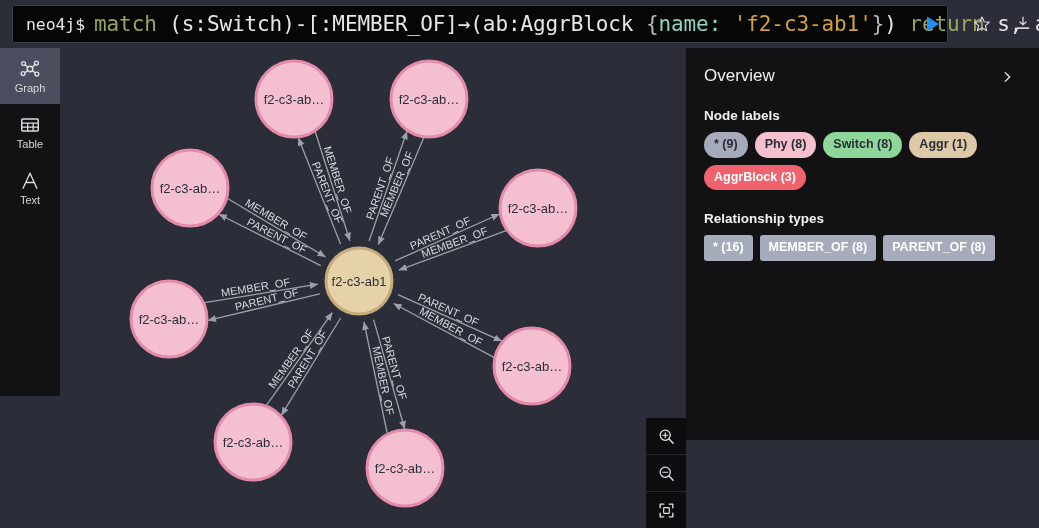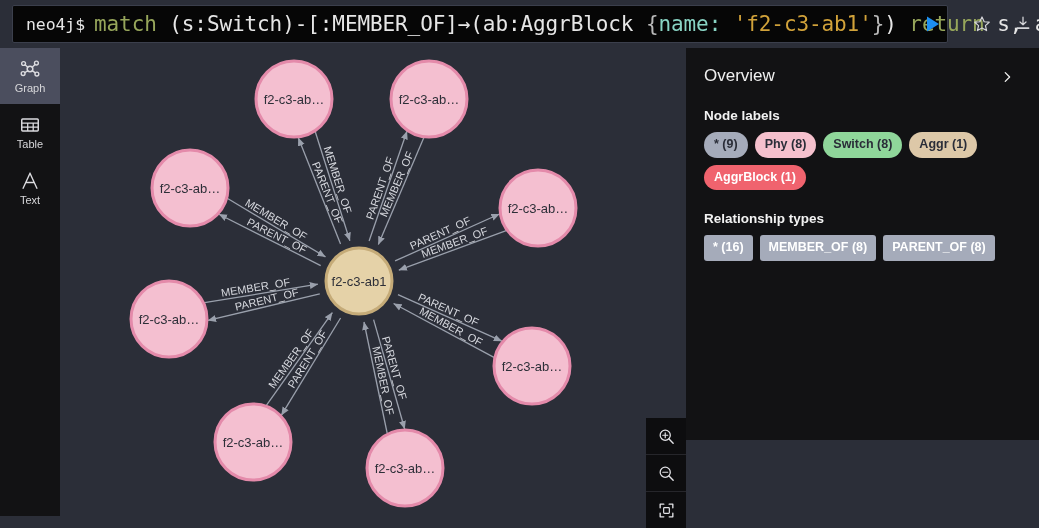--- a/index.html
+++ b/index.html
@@ -79,21 +79,21 @@
     display: flex; align-items: center; justify-content: center;
     cursor: pointer;
   }
   .icon-star { left: 966px; }
   .icon-download { left: 1007px; }
 
   
   .rail {
     position: absolute;
     left: 0; top: 48px;
-    width: 60px; height: 468px;
+    width: 60px; height: 348px;
     background: #121214;
   }
   .rail-item {
     width: 60px; height: 56px;
     display: flex;
     flex-direction: column;
     align-items: center;
     justify-content: center;
     cursor: pointer;
     color: #d3d3d6;
@@ -384,21 +384,21 @@
         </svg>
       </div>
     </div>
 
     <div class="section-title">Node labels</div>
     <div class="chips" id="node-label-chips">
         <div class="chip" style="background: rgb(165, 171, 186); color: rgb(42, 45, 56);">* (9)</div>
         <div class="chip" style="background: rgb(245, 192, 205); color: rgb(42, 45, 56);">Phy (8)</div>
         <div class="chip" style="background: rgb(143, 214, 154); color: rgb(42, 45, 56);">Switch (8)</div>
         <div class="chip" style="background: rgb(221, 200, 168); color: rgb(42, 45, 56);">Aggr (1)</div>
-        <div class="chip" style="background: rgb(240, 99, 110); color: rgb(255, 255, 255);">AggrBlock (1)</div>
+        <div class="chip" style="background: rgb(240, 99, 110); color: rgb(255, 255, 255);">AggrBlock (3)</div>
       </div>
 
     <div class="section-title">Relationship types</div>
     <div class="chips" id="rel-type-chips">
         <div class="chip rel" style="background: rgb(165, 171, 186); color: rgb(255, 255, 255);">* (16)</div>
         <div class="chip rel" style="background: rgb(165, 171, 186); color: rgb(255, 255, 255);">MEMBER_OF (8)</div>
         <div class="chip rel" style="background: rgb(165, 171, 186); color: rgb(255, 255, 255);">PARENT_OF (8)</div>
       </div>
 
   </div>

